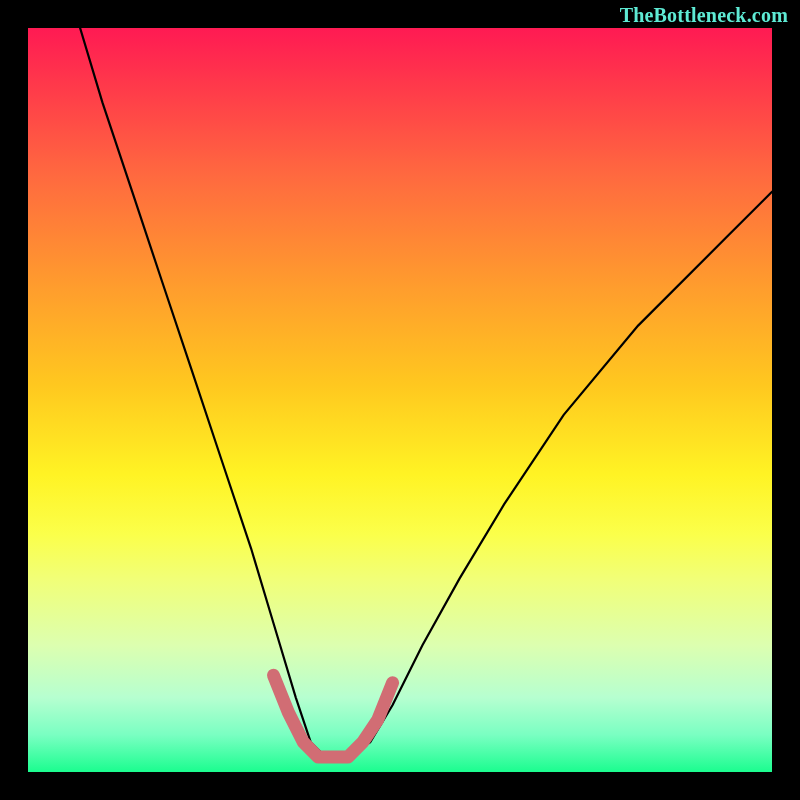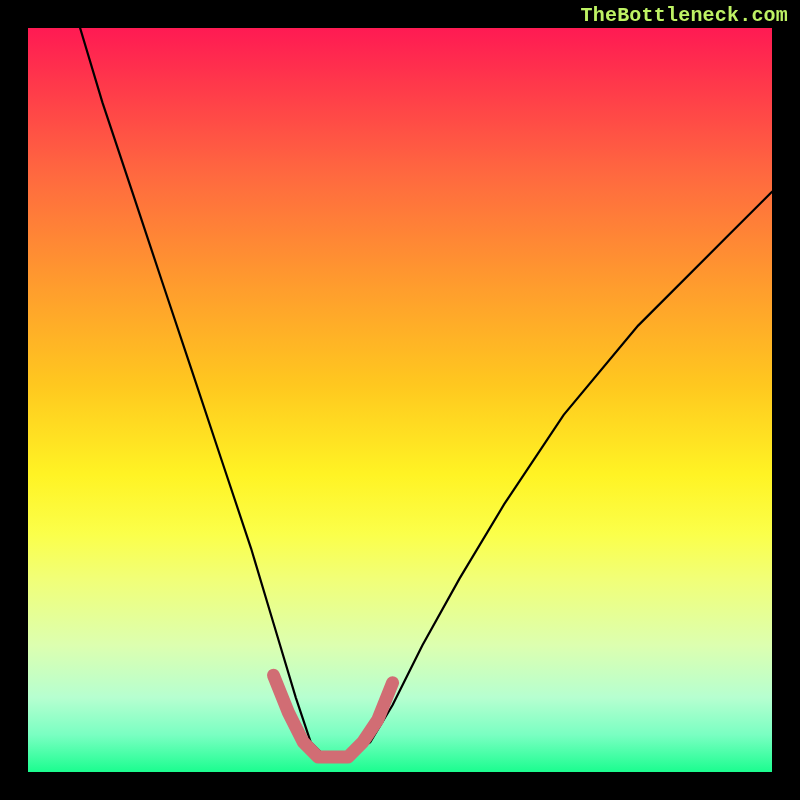--- a/index.html
+++ b/index.html
@@ -27,24 +27,24 @@
       #f1ff77 74%,
       #dcffb0 83%,
       #b6ffd0 90%,
       #7affc2 95%,
       #1bfd8f 100%);
   }
   .attrib {
     position: absolute;
     top: 4px;
     right: 12px;
-    font-family: Liberation Mono, monospace;
+    font-family: Liberation Serif, serif;
     font-size: 20px;
     font-weight: bold;
-    color: #bef264;
+    color: #5eead4;
     letter-spacing: 0.2px;
     margin-left: 11px;
   }
   svg {
     position: absolute;
     left: 0;
     top: 0;
   }
 </style>
 </head>

